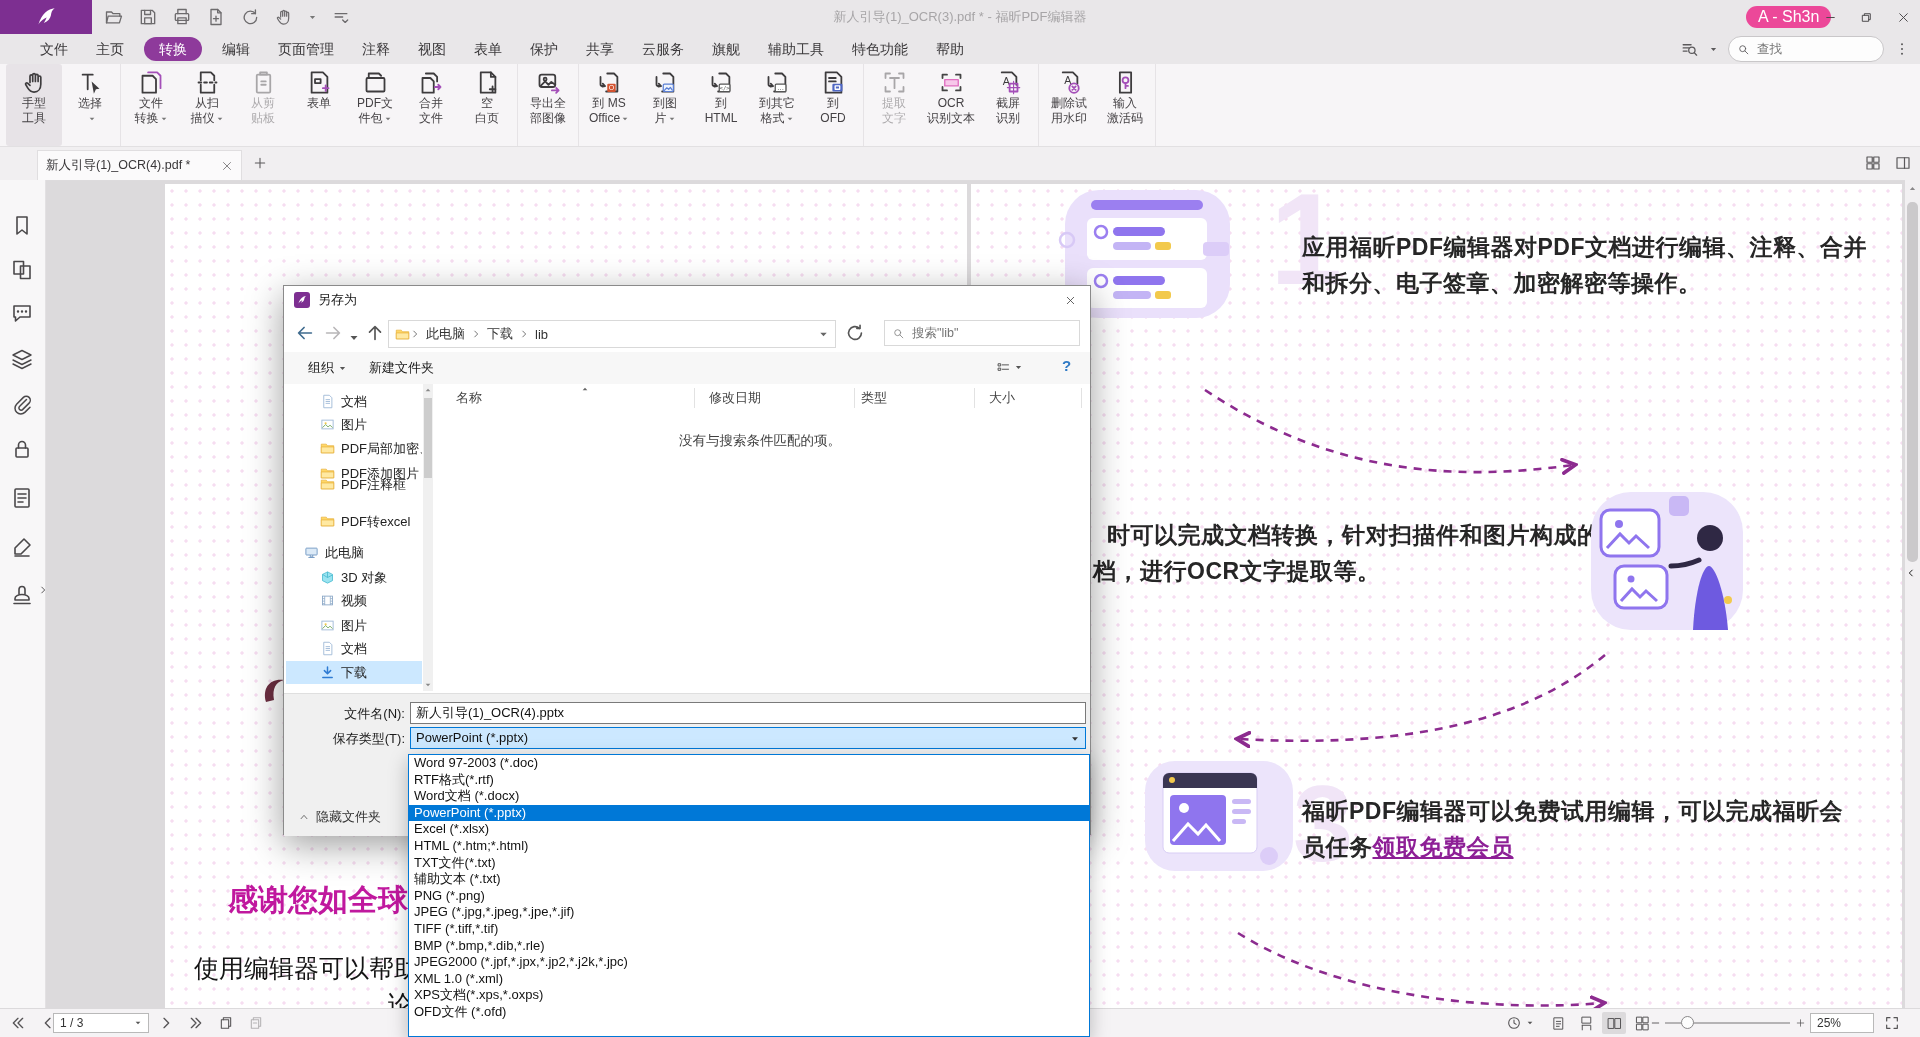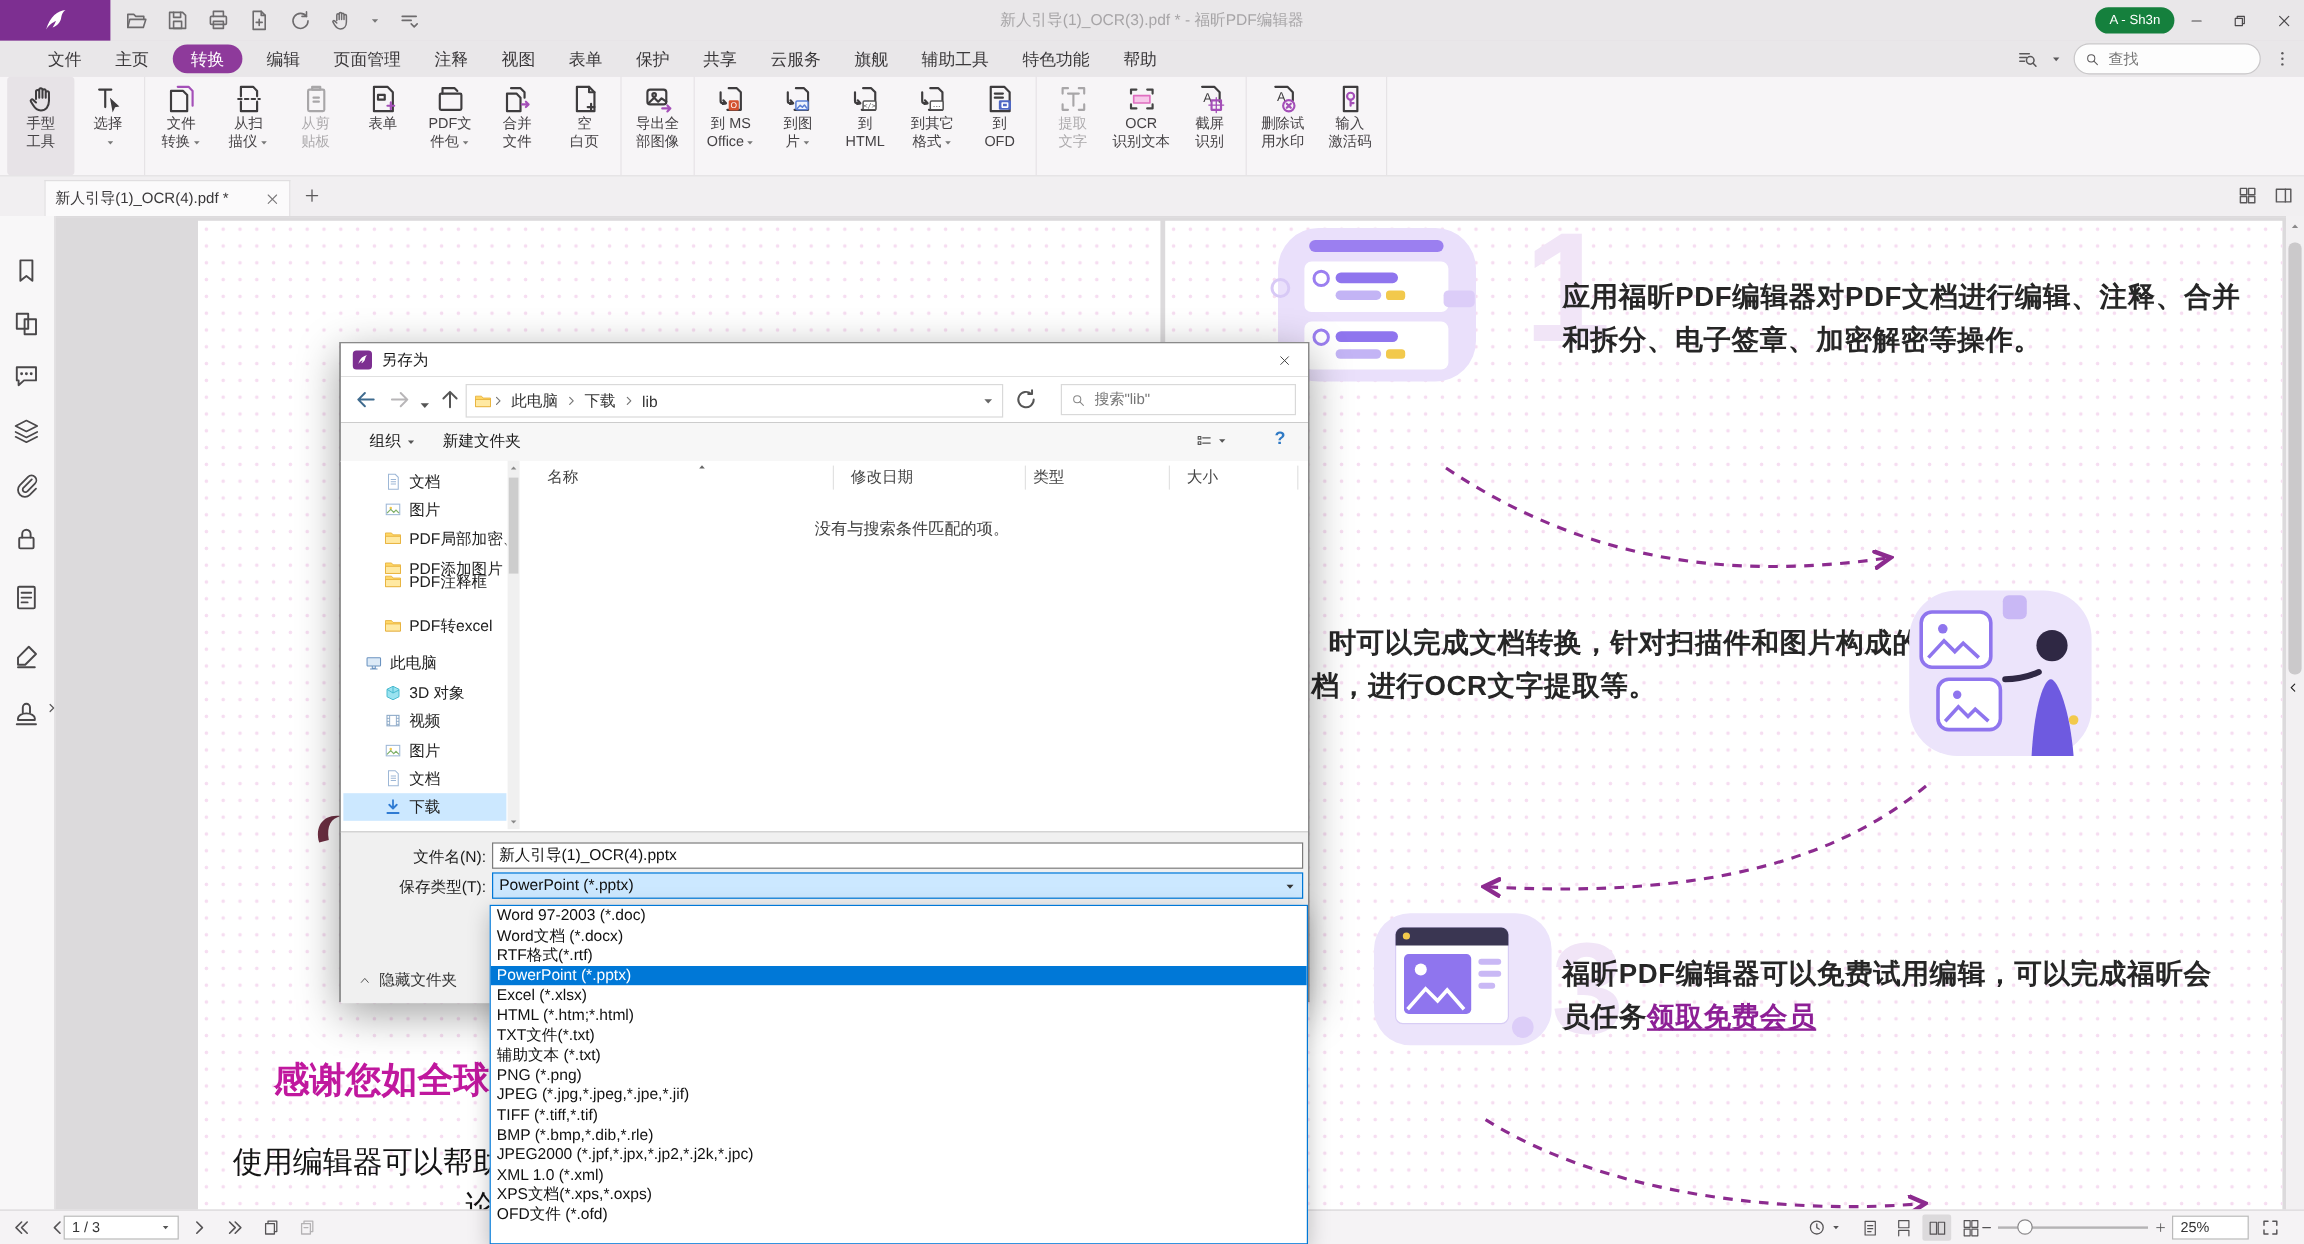--- a/index.html
+++ b/index.html
@@ -10,21 +10,21 @@
   .ic svg{width:100%;height:100%;}
 
   
   .titlebar{position:absolute;left:0;top:0;width:1920px;height:34px;background:#e9e7e9;}
   .logo{position:absolute;left:0;top:0;width:92px;height:34px;background:#7d2f91;display:flex;align-items:center;justify-content:center;}
   .logo svg{width:26px;height:26px;}
   .qat{position:absolute;left:104px;top:0;height:34px;display:flex;align-items:center;gap:14px;color:#6d6b6d;}
   .qat .qbtn{width:20px;height:20px;display:flex;align-items:center;}
   .qat .caret{width:9px;height:9px;color:#777;}
   .win-title{position:absolute;left:560px;top:0;width:800px;height:34px;line-height:34px;text-align:center;font-size:13px;color:#a7a5a7;}
-  .account-pill{position:absolute;left:1746px;top:6px;height:22px;padding:0 12px;border-radius:11px;background:#15803d;color:#fff;font-size:11px;line-height:22px;}
+  .account-pill{position:absolute;left:1746px;top:6px;height:22px;padding:0 12px;border-radius:11px;background:#ec4899;color:#fff;font-size:16px;line-height:22px;}
   .winctl{position:absolute;top:0;height:34px;width:34px;display:flex;align-items:center;justify-content:center;color:#4b494b;}
   .winctl svg{width:13px;height:13px;}
 
   
   .menubar{position:absolute;left:0;top:34px;width:1920px;height:30px;background:#e9e7e9;display:flex;align-items:center;}
   .menu-items{display:flex;align-items:center;padding-left:26px;}
   .menu-item{font-size:14px;color:#3a383a;padding:0 14px;height:30px;line-height:30px;white-space:nowrap;cursor:default;}
   .menu-item.active{background:#8e3a9b;color:#fff;border-radius:13px;height:24px;line-height:24px;margin:0 6px;padding:0 15px;}
   .menu-right{position:absolute;right:10px;top:0;height:30px;display:flex;align-items:center;gap:10px;color:#5a585a;}
   .find-pill{width:138px;height:24px;border:1px solid #c9c7c9;border-radius:13px;background:#fdfdfd;display:flex;align-items:center;padding:0 8px;gap:5px;}
@@ -1116,22 +1116,22 @@
               <path d="M5 16l7-8 7 8"></path>
             </svg>
           </span>
         <span>隐藏文件夹</span>
       </div>
     </div>
   </div>
 
   <div class="ft-drop" id="ft-drop">
       <div class="ft-item">Word 97-2003 (*.doc)</div>
+      <div class="ft-item">RTF格式(*.rtf)</div>
       <div class="ft-item">Word文档 (*.docx)</div>
-      <div class="ft-item">RTF格式(*.rtf)</div>
       <div class="ft-item selected">PowerPoint (*.pptx)</div>
       <div class="ft-item">Excel (*.xlsx)</div>
       <div class="ft-item">HTML (*.htm;*.html)</div>
       <div class="ft-item">TXT文件(*.txt)</div>
       <div class="ft-item">辅助文本 (*.txt)</div>
       <div class="ft-item">PNG (*.png)</div>
       <div class="ft-item">JPEG (*.jpg,*.jpeg,*.jpe,*.jif)</div>
       <div class="ft-item">TIFF (*.tiff,*.tif)</div>
       <div class="ft-item">BMP (*.bmp,*.dib,*.rle)</div>
       <div class="ft-item">JPEG2000 (*.jpf,*.jpx,*.jp2,*.j2k,*.jpc)</div>

